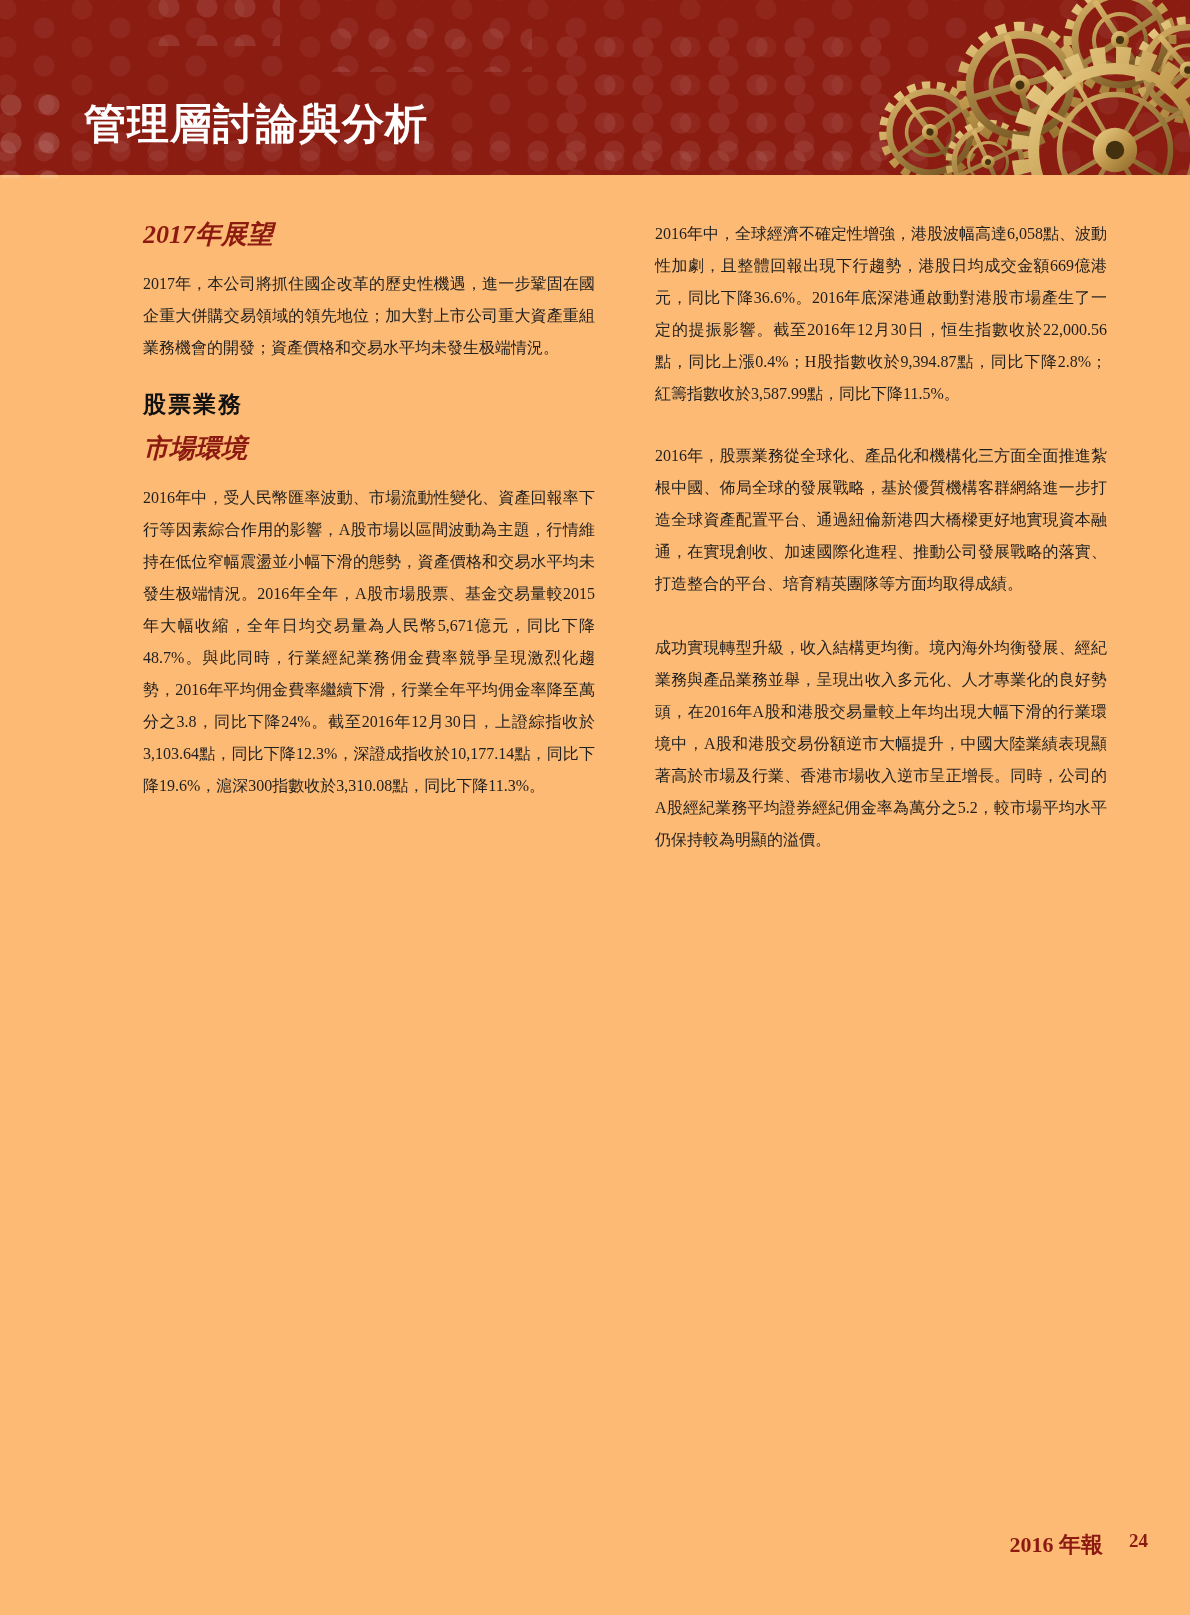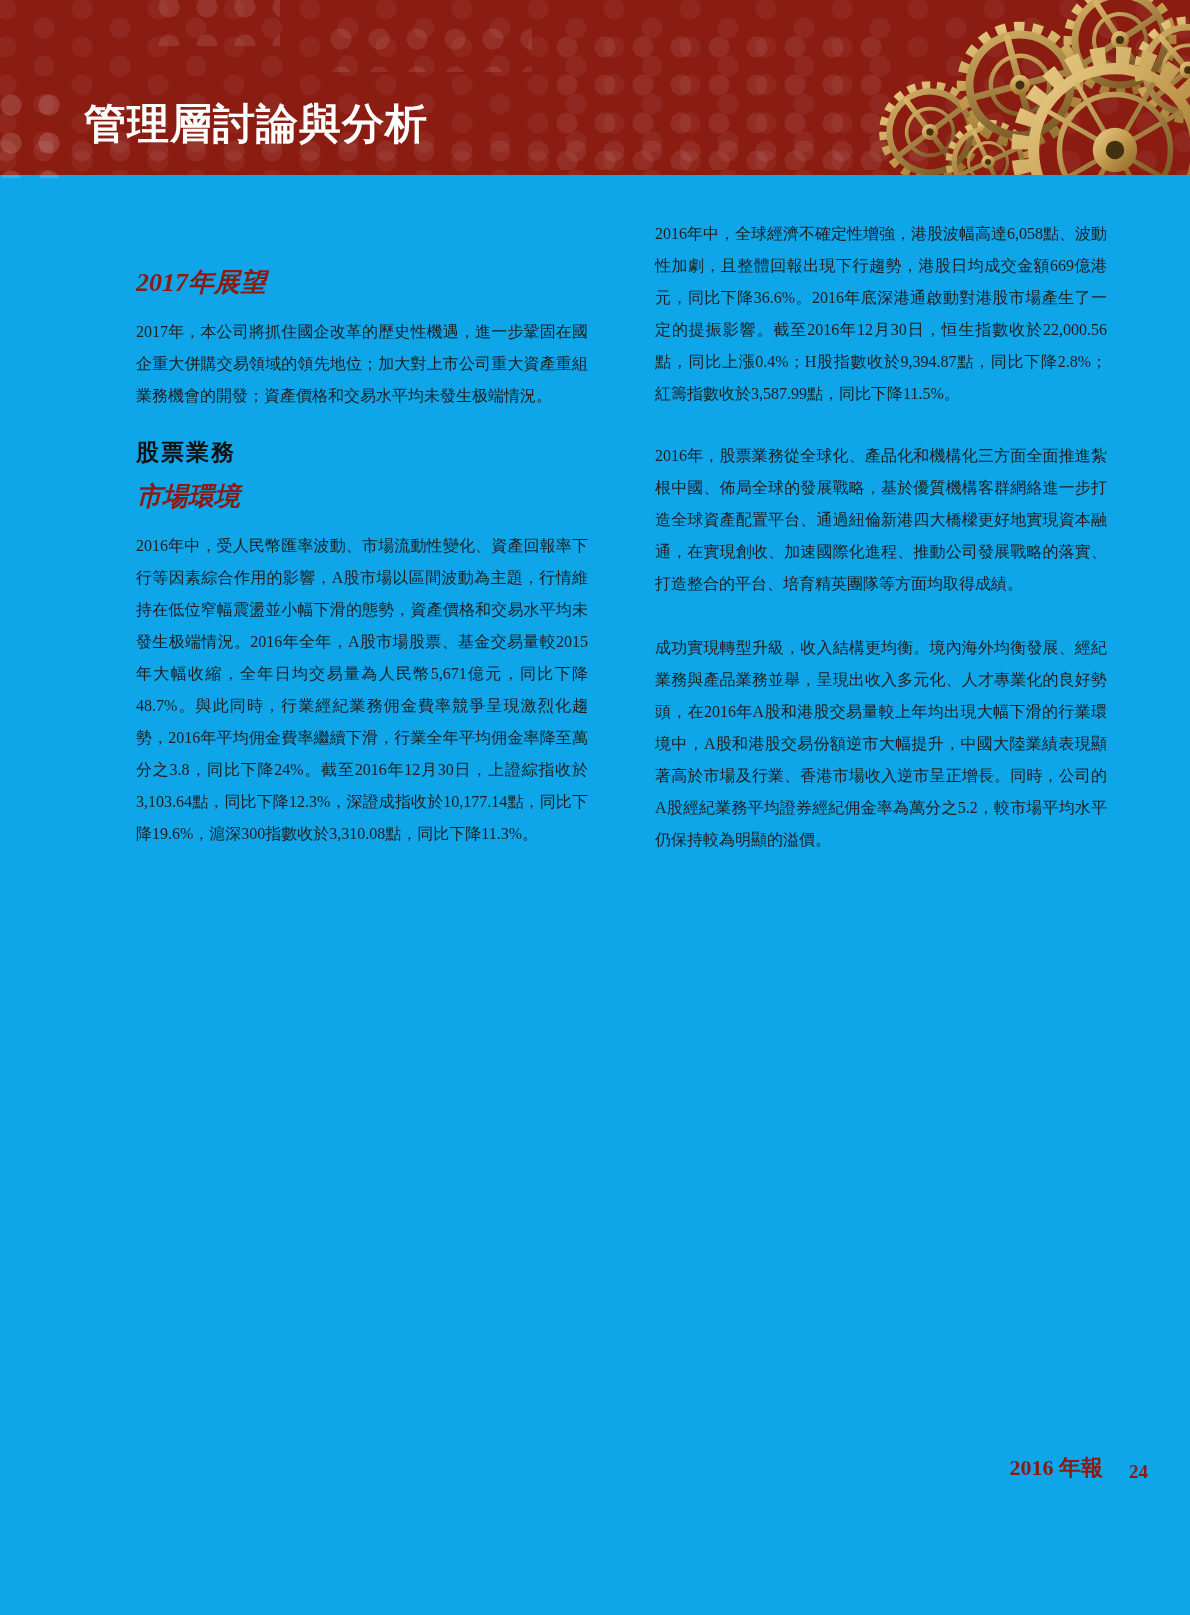--- a/index.html
+++ b/index.html
@@ -1,19 +1,19 @@
 <!DOCTYPE html>
 <html lang="zh-Hant"><head>
 <meta charset="utf-8">
 <style>
   html,body{margin:0;padding:0;background:#ffffff;}
   .page{
     position:relative;
     width:1190px;height:1615px;
-    background:#0ea5e9;
+    background:#fdba74;
     font-family:"Liberation Serif","DejaVu Serif",serif;
     overflow:hidden;
   }
   
   .banner{
     position:absolute;top:0;left:0;width:1190px;height:175px;
     background:#8b1c12;
   }
   .dots{position:absolute;pointer-events:none;}
   .dots-base{
@@ -42,21 +42,21 @@
     background-image:radial-gradient(circle, rgba(255,255,255,0.07) 0 10px, transparent 11px);
     background-size:38px 38px;background-position:25px 6px;}
   .banner-title{
     position:absolute;left:84px;top:96px;margin:0;z-index:5;
     color:#ffffff;font-size:42px;font-weight:bold;letter-spacing:1px;
     font-family:"Liberation Serif","DejaVu Serif",serif;
   }
   .gears-wrap{position:absolute;top:0;right:0;width:320px;height:175px;z-index:2;overflow:hidden;}
   
   .col{position:absolute;width:452px;color:#1f1f1f;}
-  .col-left{left:136px;top:218px;margin-top:48px;}
+  .col-left{left:143px;top:218px;}
   .col-right{left:655px;top:218px;}
   .col p{
     margin:0 0 26px 0;
     font-size:16px;line-height:32px;
     text-align:justify;text-justify:inter-ideograph;
     color:#1f1f1f;
   }
   .h-red{
     margin:0 0 16px 0;
     color:#8c1a10;font-size:26px;line-height:34px;
@@ -64,22 +64,22 @@
   }
   .h-black{
     margin:0 0 12px 0;
     color:#111111;font-size:23px;line-height:30px;
     font-weight:bold;letter-spacing:2px;
   }
   .col-right .p-first{margin-bottom:30px;}
   .col-right .p-mid{margin-bottom:32px;}
   
   .page-footer{
-    position:absolute;top:1453px;right:42px;
-    display:flex;align-items:flex-end;gap:26px;
+    position:absolute;top:1530px;right:42px;
+    display:flex;align-items:flex-start;gap:26px;
     color:#8c1a10;font-weight:bold;
   }
   .footer-report{font-size:22px;}
   .footer-num{font-size:19px;}
 </style>
 </head>
 <body>
 
 <div class="page">
 

